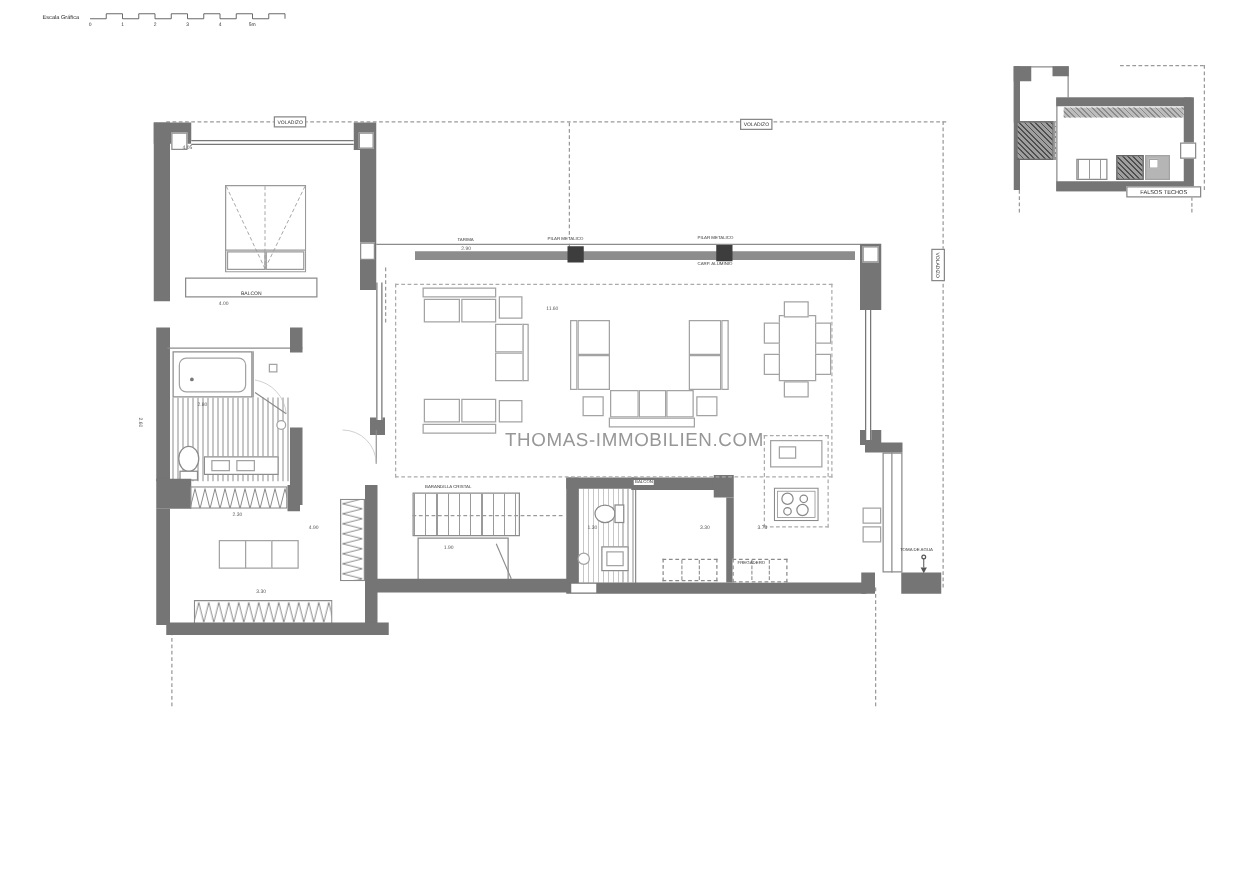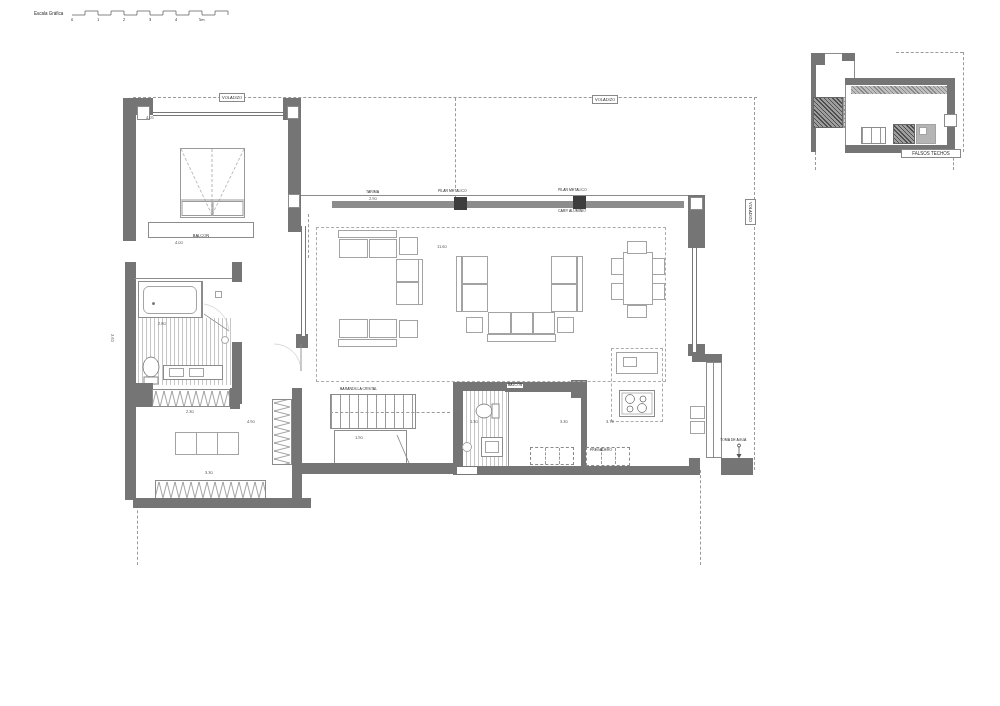--- a/index.html
+++ b/index.html
@@ -250,20 +250,21 @@
   <div class="fn" style="left:557px;top:317px;width:17px;height:16px"></div>
 
   <div class="fn" style="left:623px;top:252px;width:30px;height:53px"></div>
   <div class="fn" style="left:627px;top:241px;width:20px;height:13px"></div>
   <div class="fn" style="left:627px;top:305px;width:20px;height:13px"></div>
   <div class="fn" style="left:611px;top:258px;width:13px;height:17px"></div>
   <div class="fn" style="left:611px;top:283px;width:13px;height:17px"></div>
   <div class="fn" style="left:652px;top:258px;width:13px;height:17px"></div>
   <div class="fn" style="left:652px;top:283px;width:13px;height:17px"></div>
 
+  <div class="wm" style="left:404px;top:344px">THOMAS-IMMOBILIEN.COM</div>
 
   <div class="dh" style="left:896px;top:52px;width:67px"></div>
   <div class="dv" style="left:963px;top:52px;height:100px"></div>
   <div class="dv" style="left:815px;top:152px;height:18px"></div>
   <div class="dv" style="left:953px;top:153px;height:17px"></div>
   <div class="bx" style="left:811px;top:53px;width:44px;height:45px"></div>
   <div class="w" style="left:811px;top:53px;width:14px;height:12px"></div>
   <div class="w" style="left:842px;top:53px;width:13px;height:8px"></div>
   <div class="w" style="left:811px;top:53px;width:5px;height:99px"></div>
   <div class="hd" style="left:813px;top:97px;width:30px;height:31px"></div>

